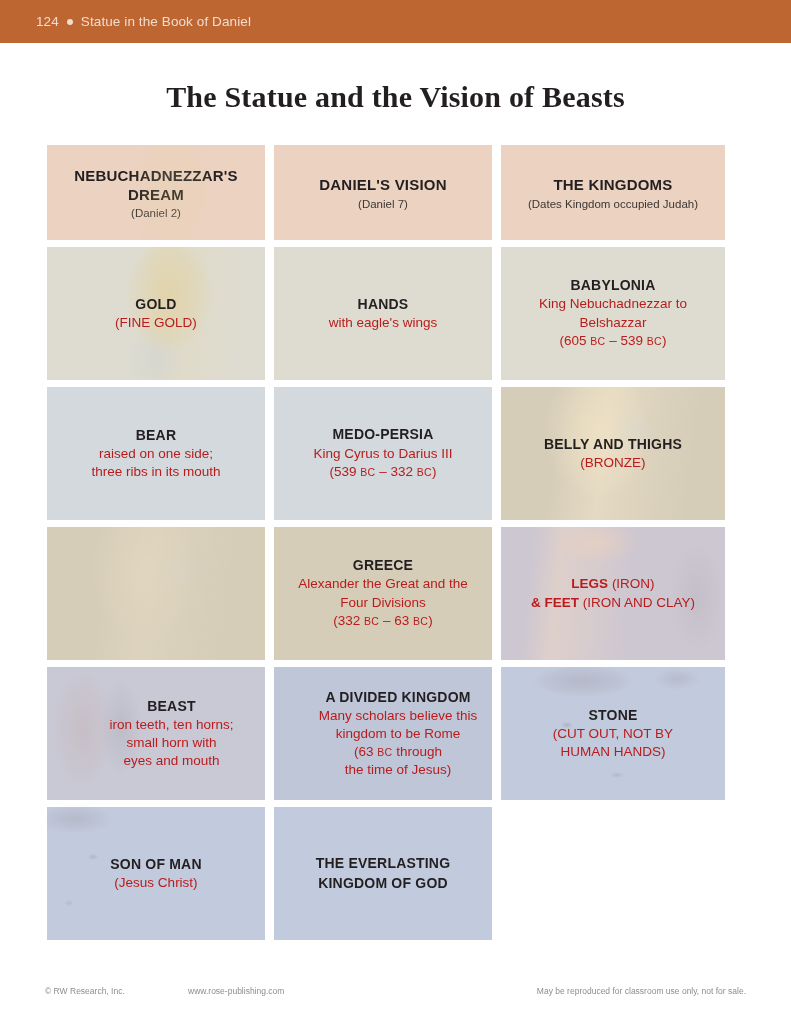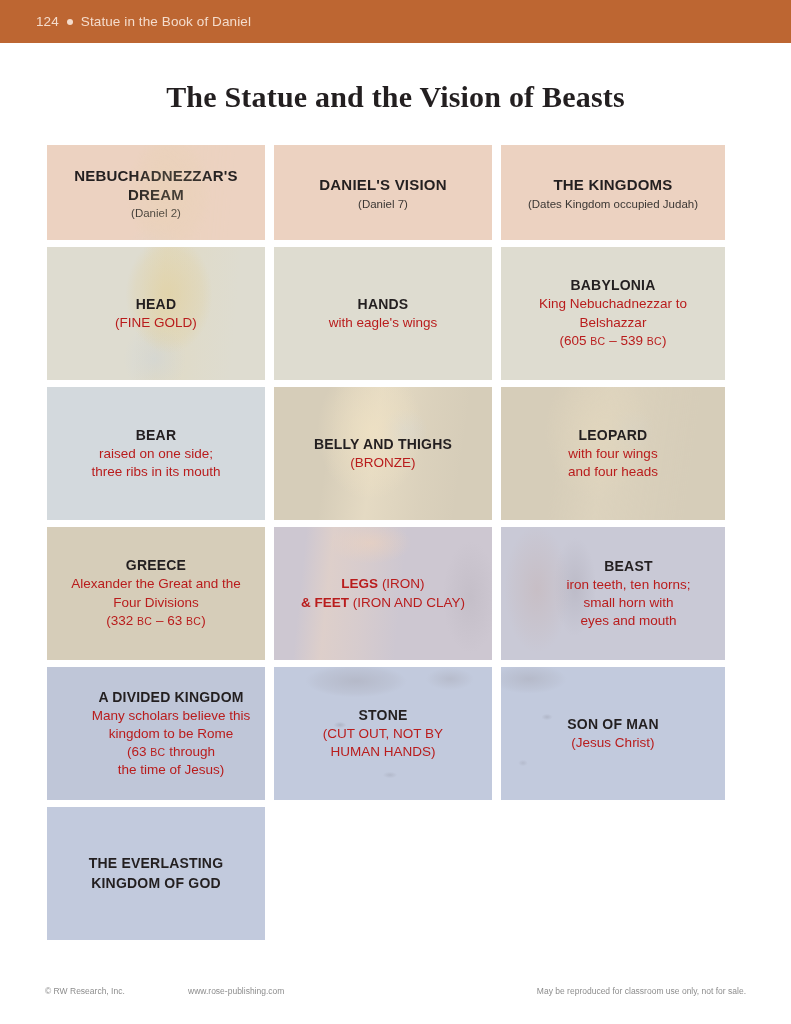--- a/index.html
+++ b/index.html
@@ -228,21 +228,21 @@
       <span class="sub">(Daniel 7)</span>
     </div>
     <div class="cell head">
       <span class="big">THE KINGDOMS</span>
       <span class="sub">(Dates Kingdom occupied Judah)</span>
     </div>
 
     <div class="cell body r1">
       <div class="ghost art-head"></div>
       <div class="celltext">
-        <span class="t1">HEAD</span>
+        <span class="t1">GOLD</span>
         <span class="t2">(FINE GOLD)</span>
       </div>
     </div>
     <div class="cell body r1">
       <div class="celltext">
         <span class="t1">HANDS</span>
         <span class="t2">with eagle's wings</span>
       </div>
     </div>
     <div class="cell body r1">
@@ -254,35 +254,37 @@
       </div>
     </div>
 
     <div class="cell body r2">
       <div class="celltext">
         <span class="t1">BEAR</span>
         <span class="t2 tight">raised on one side;</span>
         <span class="t2 tight">three ribs in its mouth</span>
       </div>
     </div>
+    <div class="cell body r2">
+      <div class="celltext">
+        <span class="t1">MEDO-PERSIA</span>
+        <span class="t2">King Cyrus to Darius III</span>
+        <span class="t2"><span>(539 </span><span class="bc">BC</span><span> – 332 </span><span class="bc">BC</span><span>)</span></span>
+      </div>
+    </div>
 
     <div class="cell body r3">
       <div class="ghost art-belly"></div>
       <div class="celltext">
         <span class="t1">BELLY AND THIGHS</span>
         <span class="t2">(BRONZE)</span>
       </div>
     </div>
     <div class="cell body r3">
       <div class="ghost art-belly" style="opacity:.45"></div>
-      <div class="celltext">
-        <span class="t1">LEOPARD</span>
-        <span class="t2 tight">with four wings</span>
-        <span class="t2 tight">and four heads</span>
-      </div>
     </div>
     <div class="cell body r3">
       <div class="celltext">
         <span class="t1">GREECE</span>
         <span class="t2">Alexander the Great and the</span>
         <span class="t2">Four Divisions</span>
         <span class="t2"><span>(332 </span><span class="bc">BC</span><span> – 63 </span><span class="bc">BC</span><span>)</span></span>
       </div>
     </div>
 

